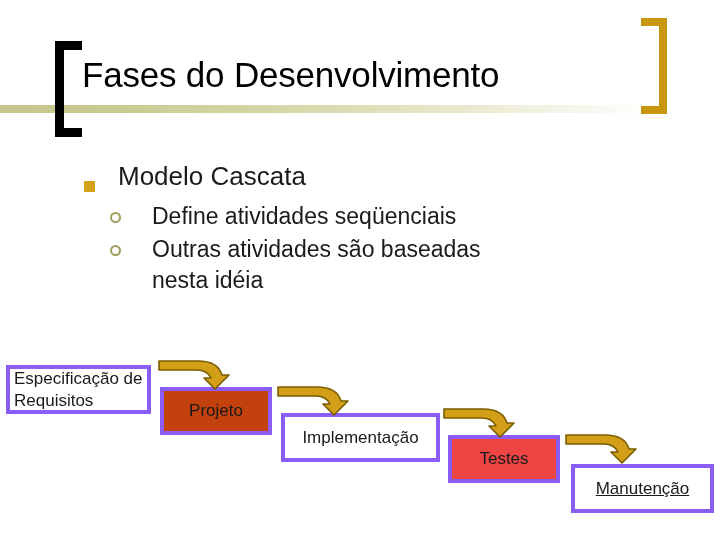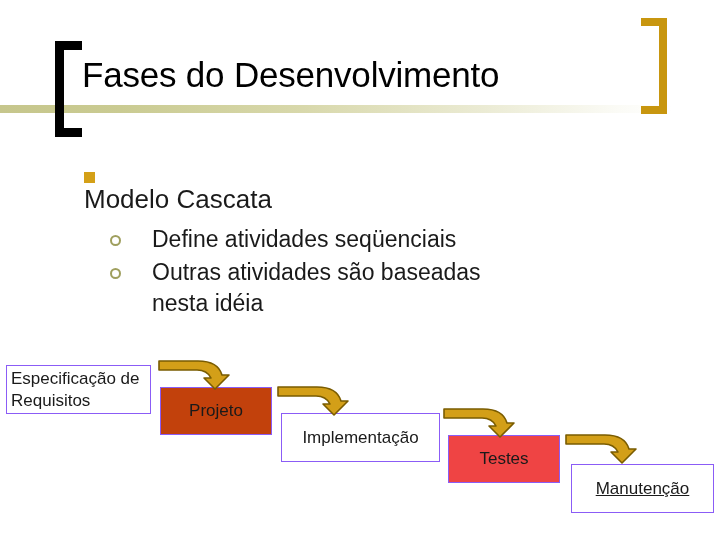--- a/index.html
+++ b/index.html
@@ -65,22 +65,21 @@
   
   #bullet-block {
     position: absolute;
     left: 84px;
     top: 160px;
     width: 520px;
   }
   .lvl1-row {
     position: relative;
     display: flex;
-    align-items: flex-start;
-    flex-direction: column;
+    align-items: flex-end;
   }
   .lvl1-marker {
     width: 11px;
     height: 11px;
     background: #d4a017;
     margin-top: 12px;
     margin-right: 23px;
     flex: 0 0 auto;
   }
   .lvl1-text {
@@ -120,21 +119,21 @@
   #waterfall {
     position: absolute;
     left: 0;
     top: 0;
     width: 720px;
     height: 540px;
     pointer-events: none;
   }
   .wf-box {
     position: absolute;
-    border: 1px solid #8b5cf6;
+    border: 4px solid #8b5cf6;
     box-sizing: border-box;
     display: flex;
     align-items: center;
     justify-content: center;
     text-align: center;
     color: #1a1a1a;
     background: #ffffff;
     pointer-events: auto;
   }
   .wf-box .wf-label {

